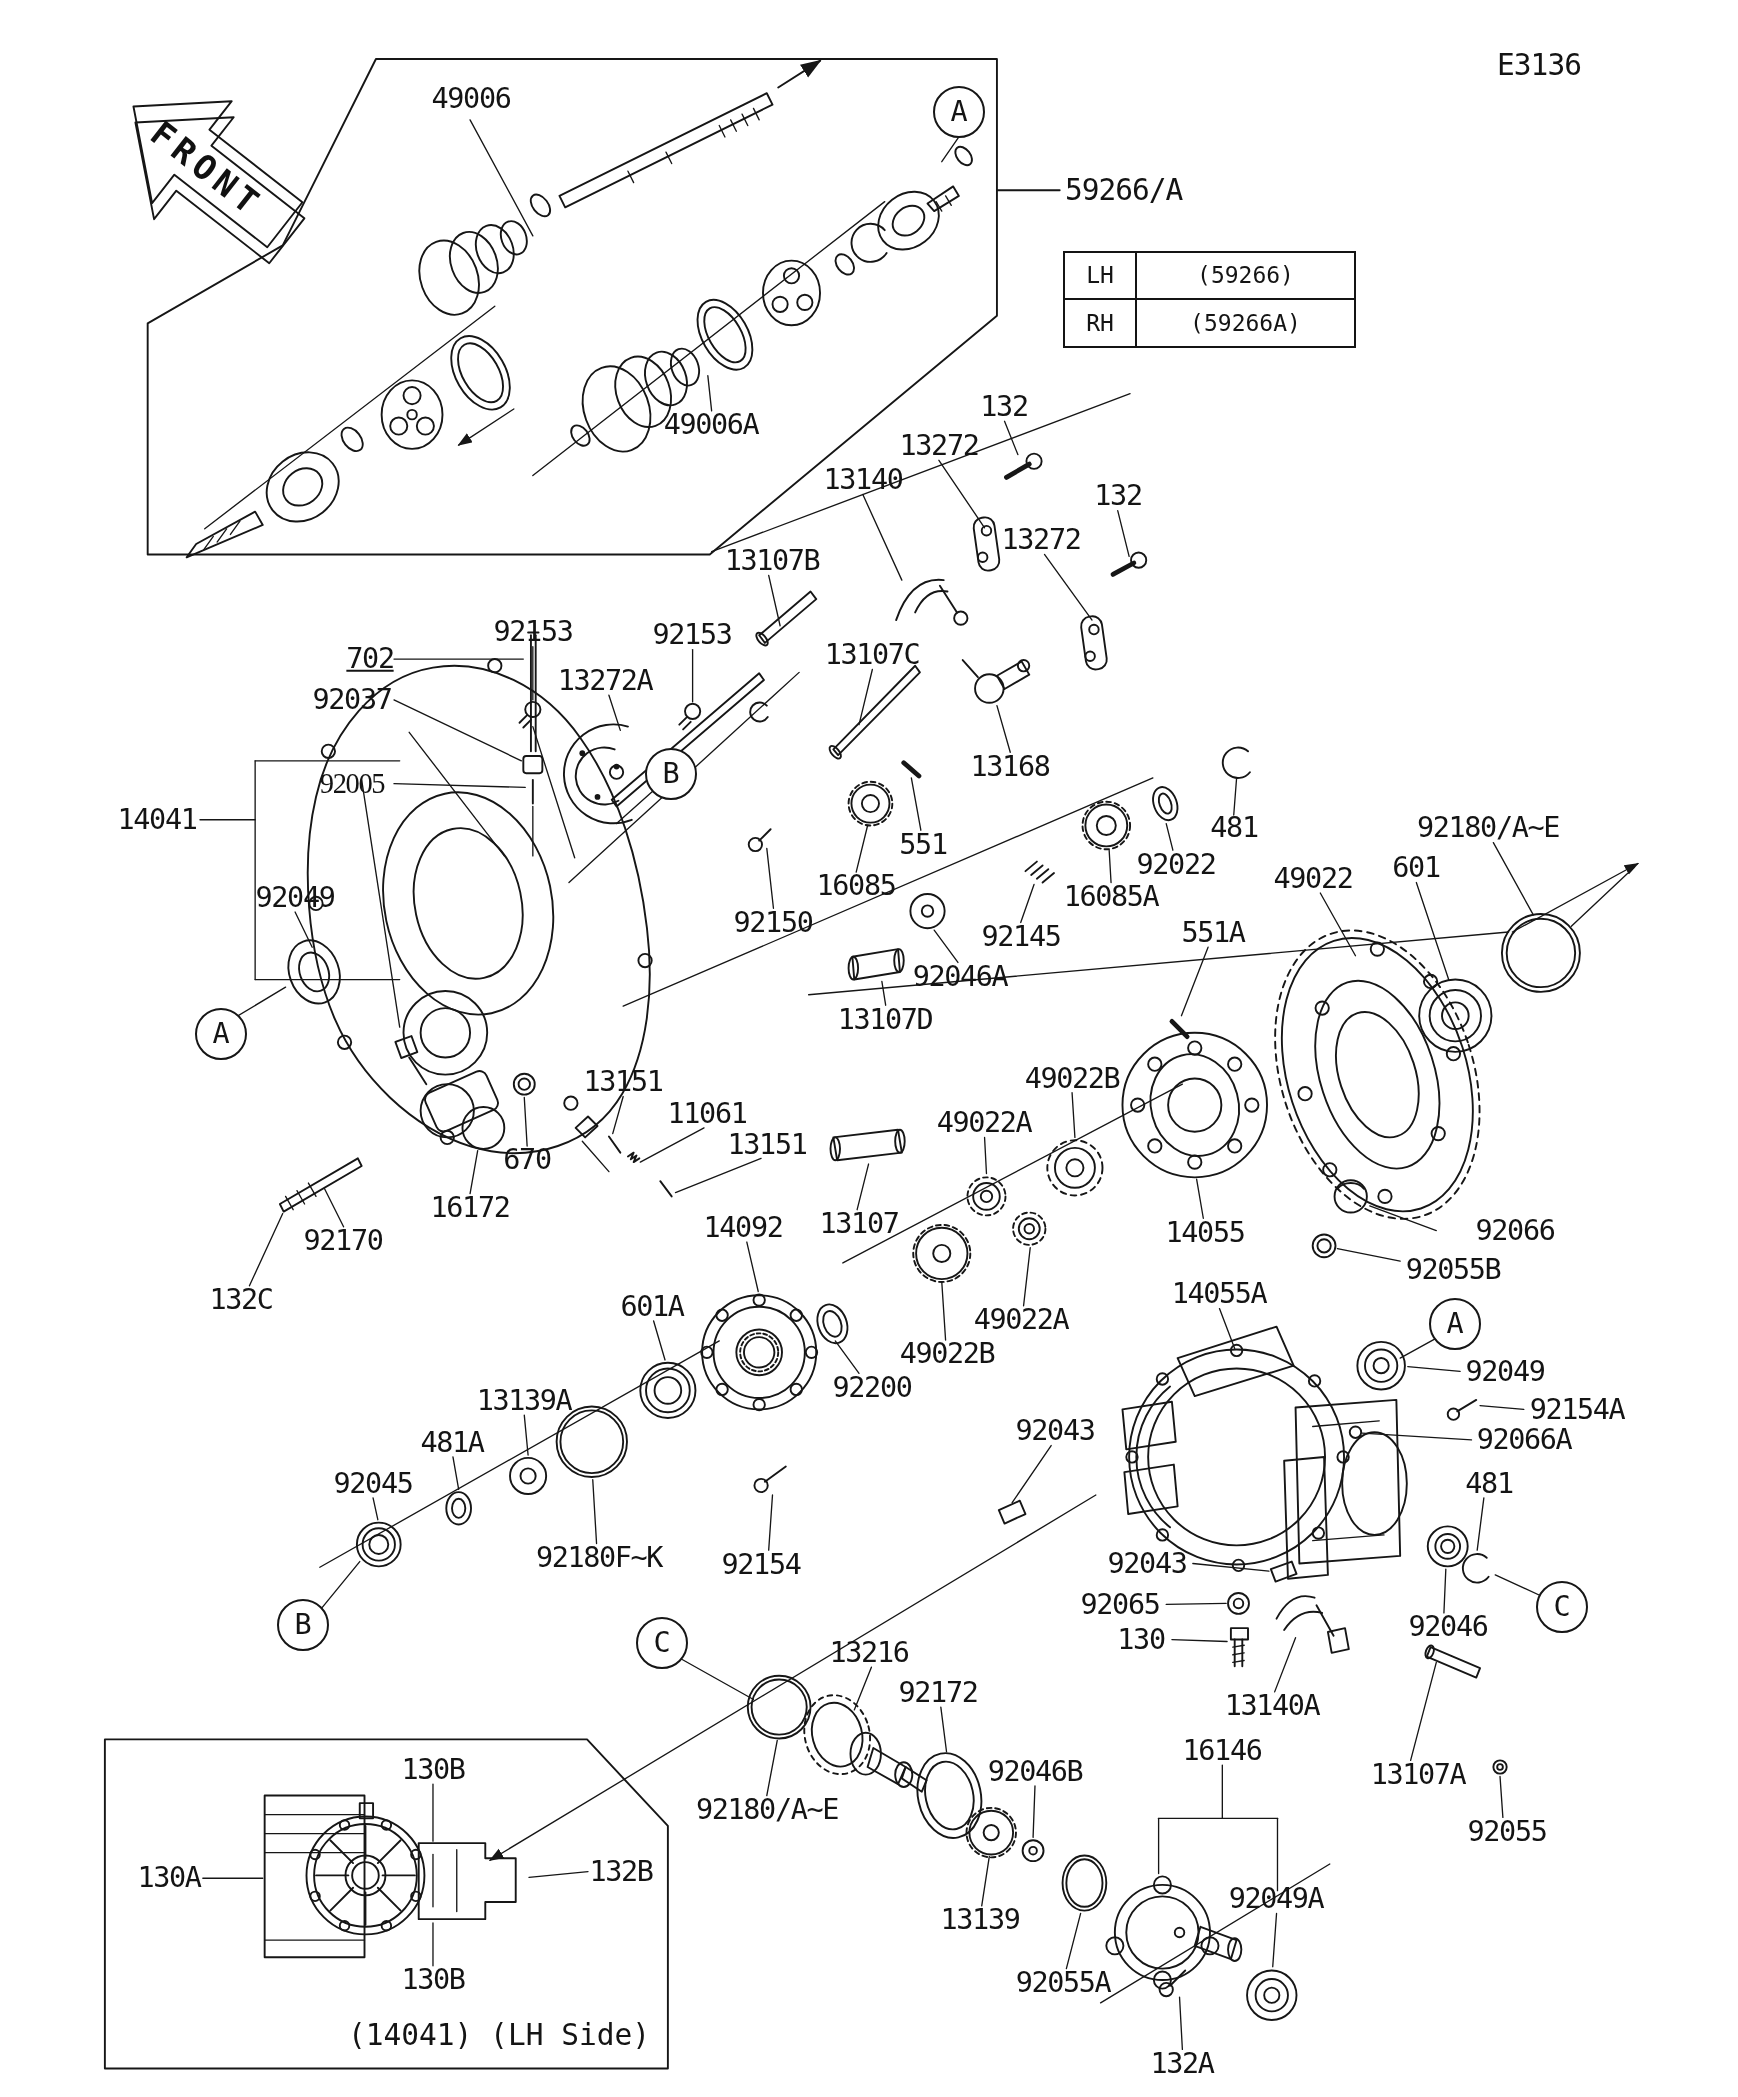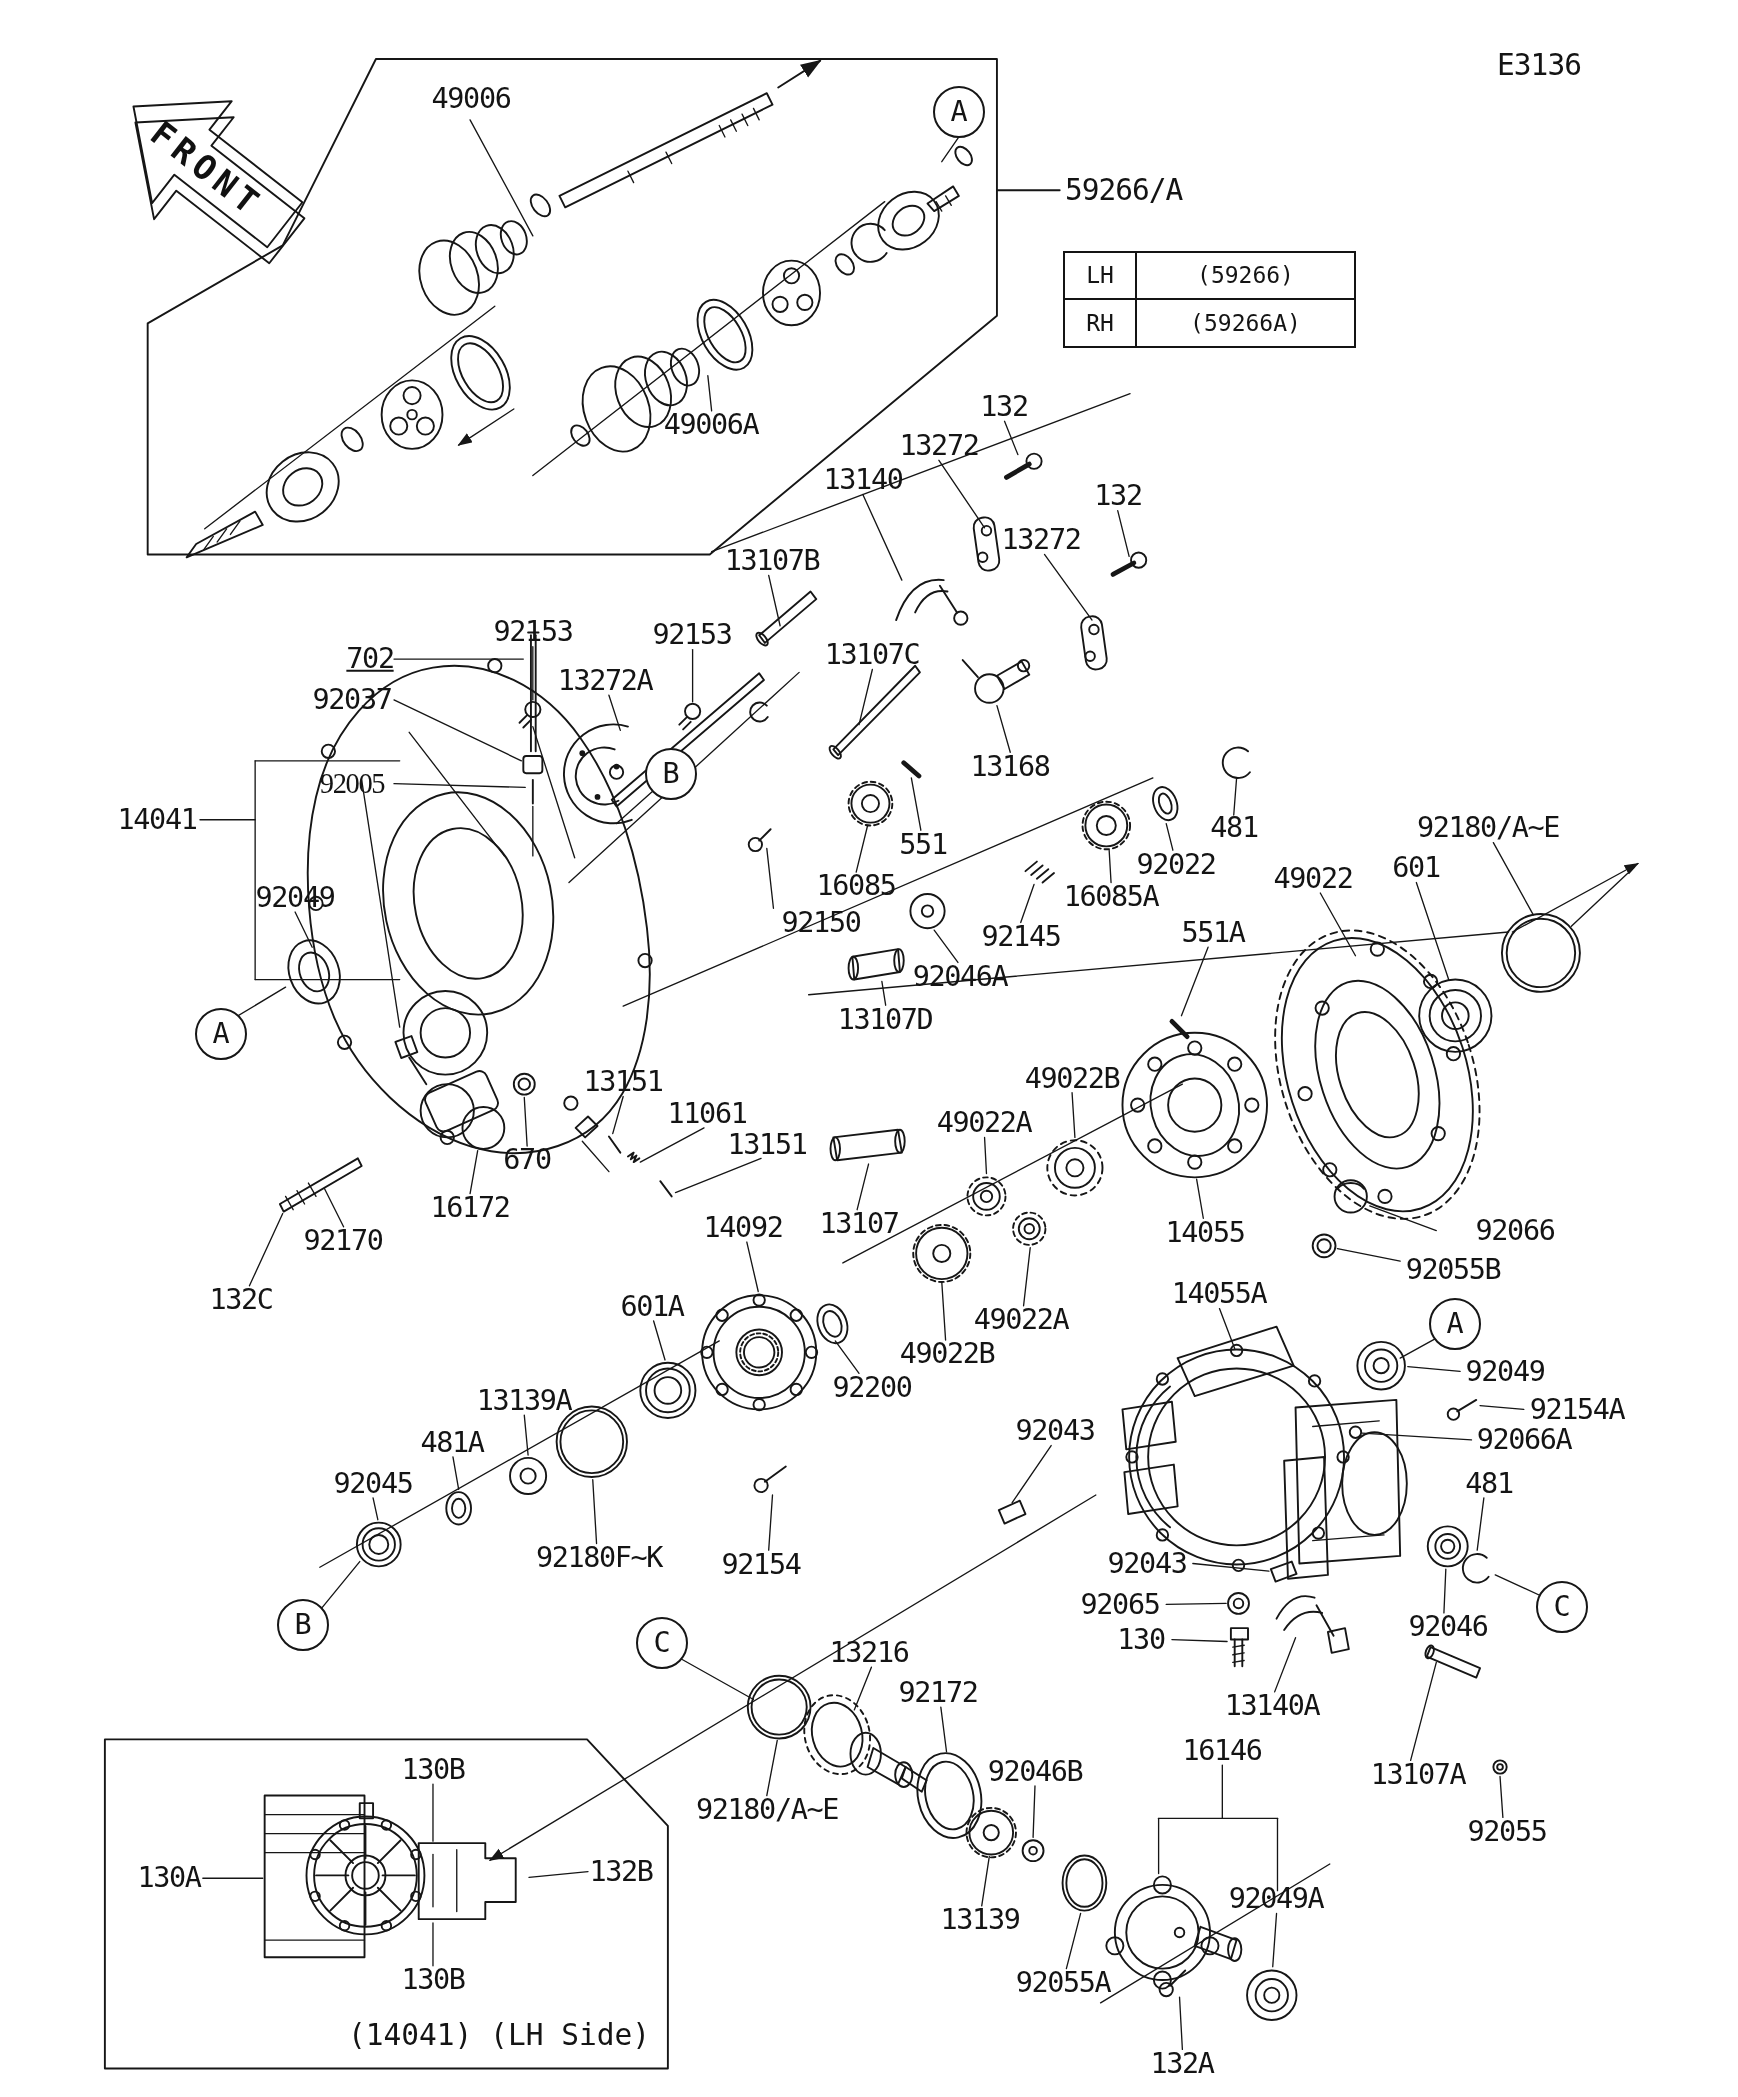--- a/index.html
+++ b/index.html
@@ -553,21 +553,21 @@
       <div class="plabel" style="left: 1234px; top: 828px;">481</div>
       <div class="plabel" style="left: 157px; top: 820px;">14041</div>
       <div class="plabel" style="left: 923px; top: 845px;">551</div>
       <div class="plabel" style="left: 1176px; top: 865px;">92022</div>
       <div class="plabel" style="left: 856px; top: 886px;">16085</div>
       <div class="plabel" style="left: 1313px; top: 879px;">49022</div>
       <div class="plabel" style="left: 1416px; top: 868px;">601</div>
       <div class="plabel" style="left: 1488px; top: 828px;">92180/A~E</div>
       <div class="plabel" style="left: 295px; top: 898px;">92049</div>
       <div class="plabel" style="left: 1111px; top: 897px;">16085A</div>
-      <div class="plabel" style="left: 773px; top: 923px; margin-left: 48px;">92150</div>
+      <div class="plabel" style="left: 773px; top: 923px;">92150</div>
       <div class="plabel" style="left: 1213px; top: 933px;">551A</div>
       <div class="plabel" style="left: 1021px; top: 937px;">92145</div>
       <div class="plabel" style="left: 960px; top: 977px;">92046A</div>
       <div class="plabel" style="left: 885px; top: 1020px;">13107D</div>
       <div class="plabel" style="left: 623px; top: 1082px;">13151</div>
       <div class="plabel" style="left: 707px; top: 1114px;">11061</div>
       <div class="plabel" style="left: 767px; top: 1145px;">13151</div>
       <div class="plabel" style="left: 1072px; top: 1079px;">49022B</div>
       <div class="plabel" style="left: 984px; top: 1123px;">49022A</div>
       <div class="plabel" style="left: 1205px; top: 1233px;">14055</div>

